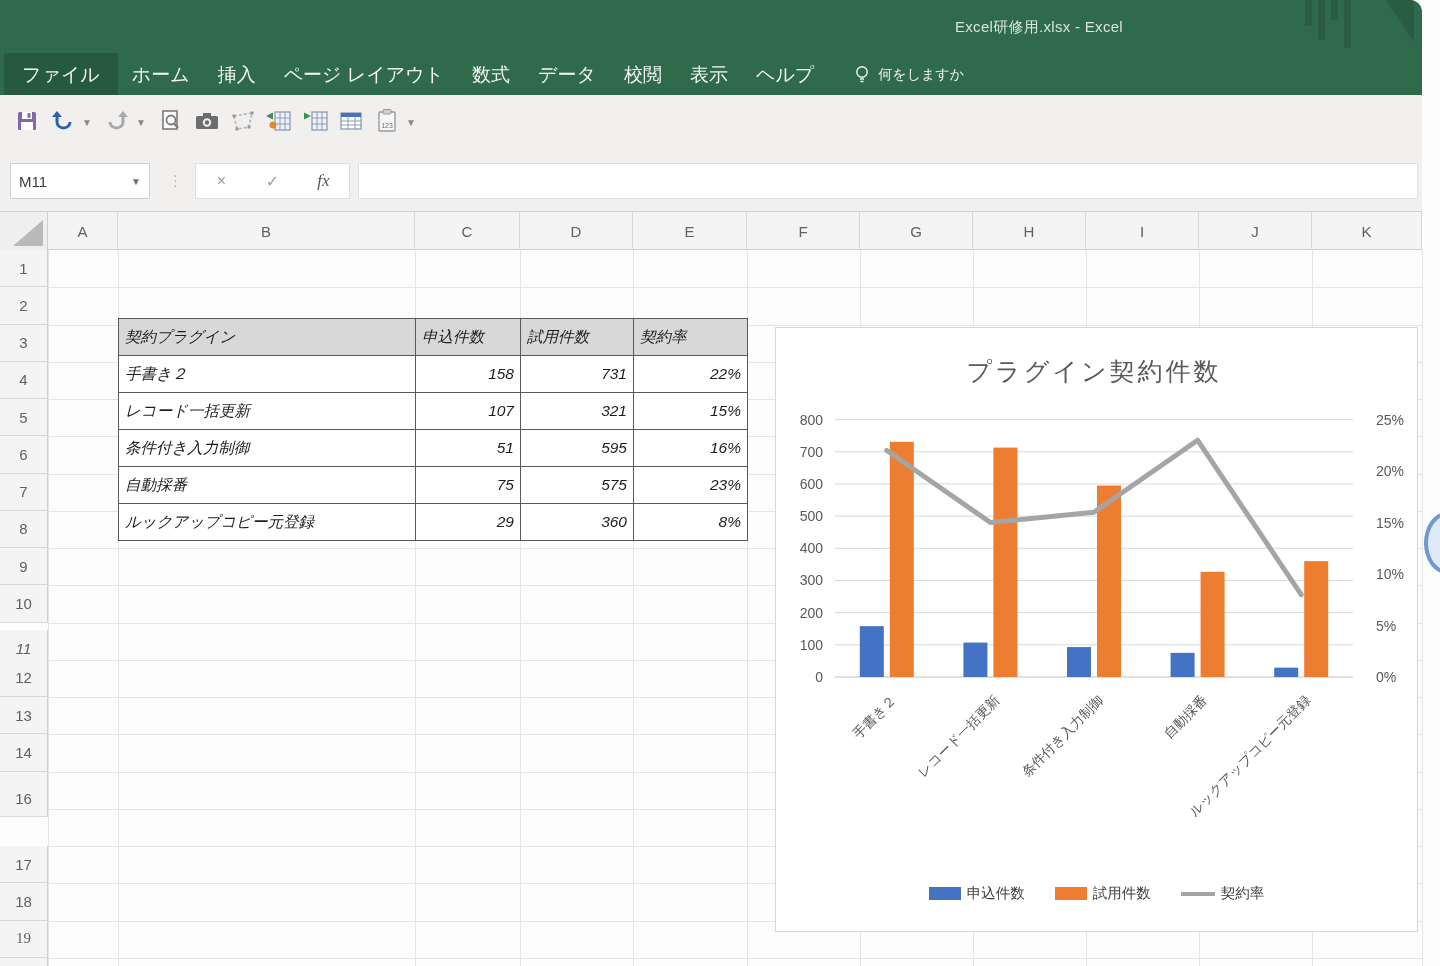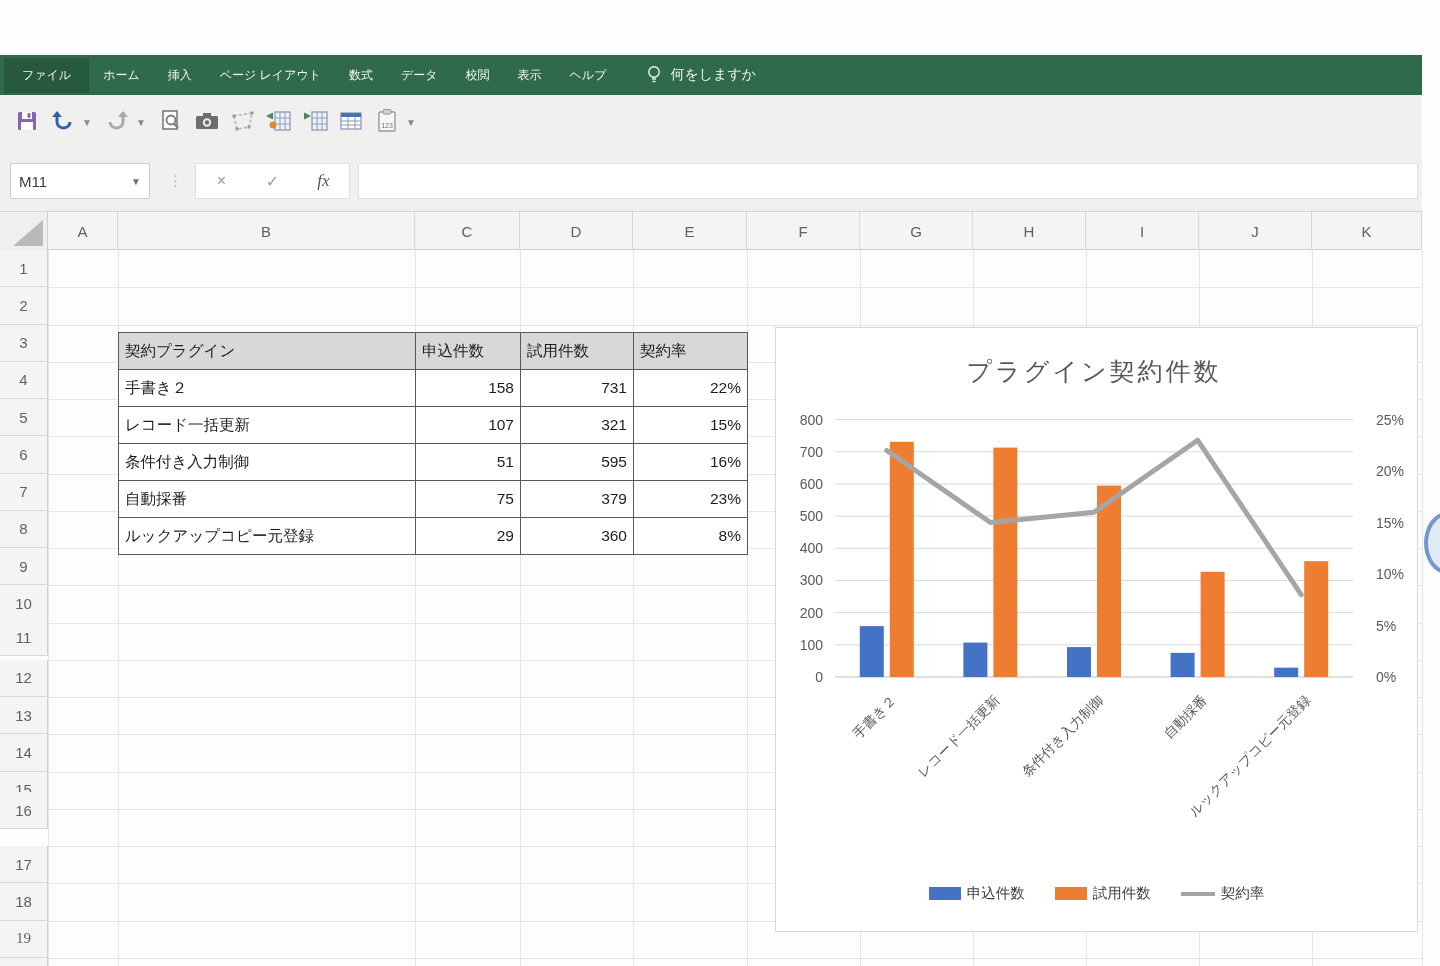--- a/index.html
+++ b/index.html
@@ -9,21 +9,21 @@
 
   
   #titlebar { position:absolute; left:0; top:0; width:1422px; height:55px;
     background:#2f6a4b; border-radius:0 12px 0 0; overflow:hidden; }
   #window-title { position:absolute; left:955px; top:18px; color:#d8e4dc; font-size:15px; letter-spacing:.3px; }
   .deco-bar { position:absolute; top:0; background:#28583e; opacity:.75; }
 
   
   #tabrow { position:absolute; left:0; top:55px; width:1422px; height:40px;
     background:#2f6a4b; display:flex; align-items:center; }
-  .ribbon-tab { color:#f2f6f3; font-size:12px; padding:9px 14px; cursor:default; white-space:nowrap; }
+  .ribbon-tab { color:#f2f6f3; font-size:19px; padding:9px 14px; cursor:default; white-space:nowrap; }
   .ribbon-tab.first { background:#27593e; padding:9px 18px; margin-left:4px; }
   #tellme { display:flex; align-items:center; margin-left:26px; color:#f2f6f3; font-size:14px; gap:8px; }
 
   
   #qatrow { position:absolute; left:0; top:95px; width:1422px; height:55px;
     background:#f1f0ef; display:flex; align-items:center; padding-left:12px; }
   .qat-btn { width:30px; height:34px; display:flex; align-items:center; justify-content:center; margin-right:6px; }
   .qat-caret { width:14px; color:#8a8a8a; font-size:10px; margin-right:8px; margin-left:-4px; text-align:center; }
 
   
@@ -48,21 +48,21 @@
   #corner-cell { position:absolute; left:0; top:0; width:48px; height:38px; background:#efefef; border-right:1px solid #cfcfcf; }
   #corner-tri { position:absolute; right:4px; bottom:4px; width:0; height:0;
     border-right:30px solid #b9b9b9; border-top:26px solid transparent; }
   #gridarea { position:absolute; left:0; top:250px; width:1440px; height:716px; }
   .rowhdr { position:absolute; left:0; width:48px; background:#f4f4f4; border-bottom:1px solid #d8d8d8;
     border-right:1px solid #cfcfcf; color:#616161; font-size:15px; display:flex; align-items:center; justify-content:center; }
   .gridline-v { position:absolute; width:1px; background:#e3e5e7; }
   .gridline-h { position:absolute; height:1px; background:#e3e5e7; }
 
   
-  #datatable { position:absolute; left:118px; top:332px; border-top:1px solid #595959; border-left:1px solid #595959; z-index:5; }
+  #datatable { position:absolute; left:118px; top:318px; border-top:1px solid #595959; border-left:1px solid #595959; z-index:5;font-style:italic; }
   .trow { display:flex; }
   .tcell { height:37px; border-right:1px solid #595959; border-bottom:1px solid #595959;
     font-size:15.5px; color:#1d1d1d; display:flex; align-items:center; padding:0 6px; background:#fff; }
   .trow.hdr .tcell { background:#d8d8d8; }
   .tcell.num { justify-content:flex-end; }
   .tc0 { width:297px; } .tc1 { width:105px; } .tc2 { width:113px; } .tc3 { width:114px; }
 
   
   #chart { position:absolute; left:775px; top:327px; width:643px; height:605px; background:#fff;
     border:1px solid #d7d7d7; z-index:6; }
@@ -74,20 +74,28 @@
 
   #blue-circle { position:absolute; left:1424px; top:512px; width:46px; height:62px; border-radius:50%;
     border:4px solid #5b87c7; background:#dce7f7; opacity:.85; z-index:9; }
   #right-gap { position:absolute; left:1423px; top:0; width:17px; height:966px; background:#fdfdfd; }
 </style>
 </head>
 <body>
 
 <div id="stage">
 
+  <div id="titlebar">
+    <div class="deco-bar" style="left:1305px;width:7px;height:26px;"></div>
+    <div class="deco-bar" style="left:1318px;width:7px;height:40px;"></div>
+    <div class="deco-bar" style="left:1331px;width:7px;height:20px;"></div>
+    <div class="deco-bar" style="left:1344px;width:7px;height:48px;"></div>
+    <div class="deco-bar" style="left:1386px;width:28px;height:42px; clip-path:polygon(0 0,100% 0,100% 100%);"></div>
+    <span id="window-title">Excel研修用.xlsx  -  Excel</span>
+  </div>
 
   <div id="tabrow">
       <div class="ribbon-tab first">ファイル</div>
       <div class="ribbon-tab">ホーム</div>
       <div class="ribbon-tab">挿入</div>
       <div class="ribbon-tab">ページ レイアウト</div>
       <div class="ribbon-tab">数式</div>
       <div class="ribbon-tab">データ</div>
       <div class="ribbon-tab">校閲</div>
       <div class="ribbon-tab">表示</div>
@@ -225,26 +233,26 @@
       <div class="rowhdr" style="top: 0px; height: 37.26px;">1</div>
       <div class="rowhdr" style="top: 37.26px; height: 37.26px;">2</div>
       <div class="rowhdr" style="top: 74.52px; height: 37.26px;">3</div>
       <div class="rowhdr" style="top: 111.78px; height: 37.26px;">4</div>
       <div class="rowhdr" style="top: 149.04px; height: 37.26px;">5</div>
       <div class="rowhdr" style="top: 186.3px; height: 37.26px;">6</div>
       <div class="rowhdr" style="top: 223.56px; height: 37.26px;">7</div>
       <div class="rowhdr" style="top: 260.82px; height: 37.26px;">8</div>
       <div class="rowhdr" style="top: 298.08px; height: 37.26px;">9</div>
       <div class="rowhdr" style="top: 335.34px; height: 37.26px;">10</div>
-      <div class="rowhdr" style="top: 369px; height: 37.26px;">11</div>
+      <div class="rowhdr" style="top: 380px; height: 37.26px; font-style: italic;">11</div>
       <div class="rowhdr" style="top: 409.86px; height: 37.26px;">12</div>
       <div class="rowhdr" style="top: 447.12px; height: 37.26px; text-align: right;">13</div>
       <div class="rowhdr" style="top: 484.38px; height: 37.26px;">14</div>
       <div class="rowhdr" style="top: 521.64px; height: 37.26px;">15</div>
-      <div class="rowhdr" style="top: 542px; height: 37.26px; text-align: center;">16</div>
+      <div class="rowhdr" style="top: 530px; height: 37.26px; text-align: center;">16</div>
       <div class="rowhdr" style="top: 596.16px; height: 37.26px;">17</div>
       <div class="rowhdr" style="top: 633.42px; height: 37.26px;">18</div>
       <div class="rowhdr" style="top: 670.68px; height: 37.26px; font-family: Liberation Serif, serif;">19</div>
       <div class="rowhdr" style="top: 707.94px; height: 9px;"></div>
       <div class="gridline-v" style="left: 48px; top: 0px; height: 716px;"></div>
       <div class="gridline-v" style="left: 118px; top: 0px; height: 716px;"></div>
       <div class="gridline-v" style="left: 415px; top: 0px; height: 716px;"></div>
       <div class="gridline-v" style="left: 520px; top: 0px; height: 716px;"></div>
       <div class="gridline-v" style="left: 633px; top: 0px; height: 716px;"></div>
       <div class="gridline-v" style="left: 747px; top: 0px; height: 716px;"></div>
@@ -296,21 +304,21 @@
       </div>
       <div class="trow">
         <div class="tcell tc0">条件付き入力制御</div>
         <div class="tcell tc1 num">51</div>
         <div class="tcell tc2 num">595</div>
         <div class="tcell tc3 num">16%</div>
       </div>
       <div class="trow">
         <div class="tcell tc0">自動採番</div>
         <div class="tcell tc1 num">75</div>
-        <div class="tcell tc2 num">379</div>
+        <div class="tcell tc2 num">575</div>
         <div class="tcell tc3 num">23%</div>
       </div>
       <div class="trow">
         <div class="tcell tc0">ルックアップコピー元登録</div>
         <div class="tcell tc1 num">29</div>
         <div class="tcell tc2 num">360</div>
         <div class="tcell tc3 num">8%</div>
       </div>
     </div>
 

